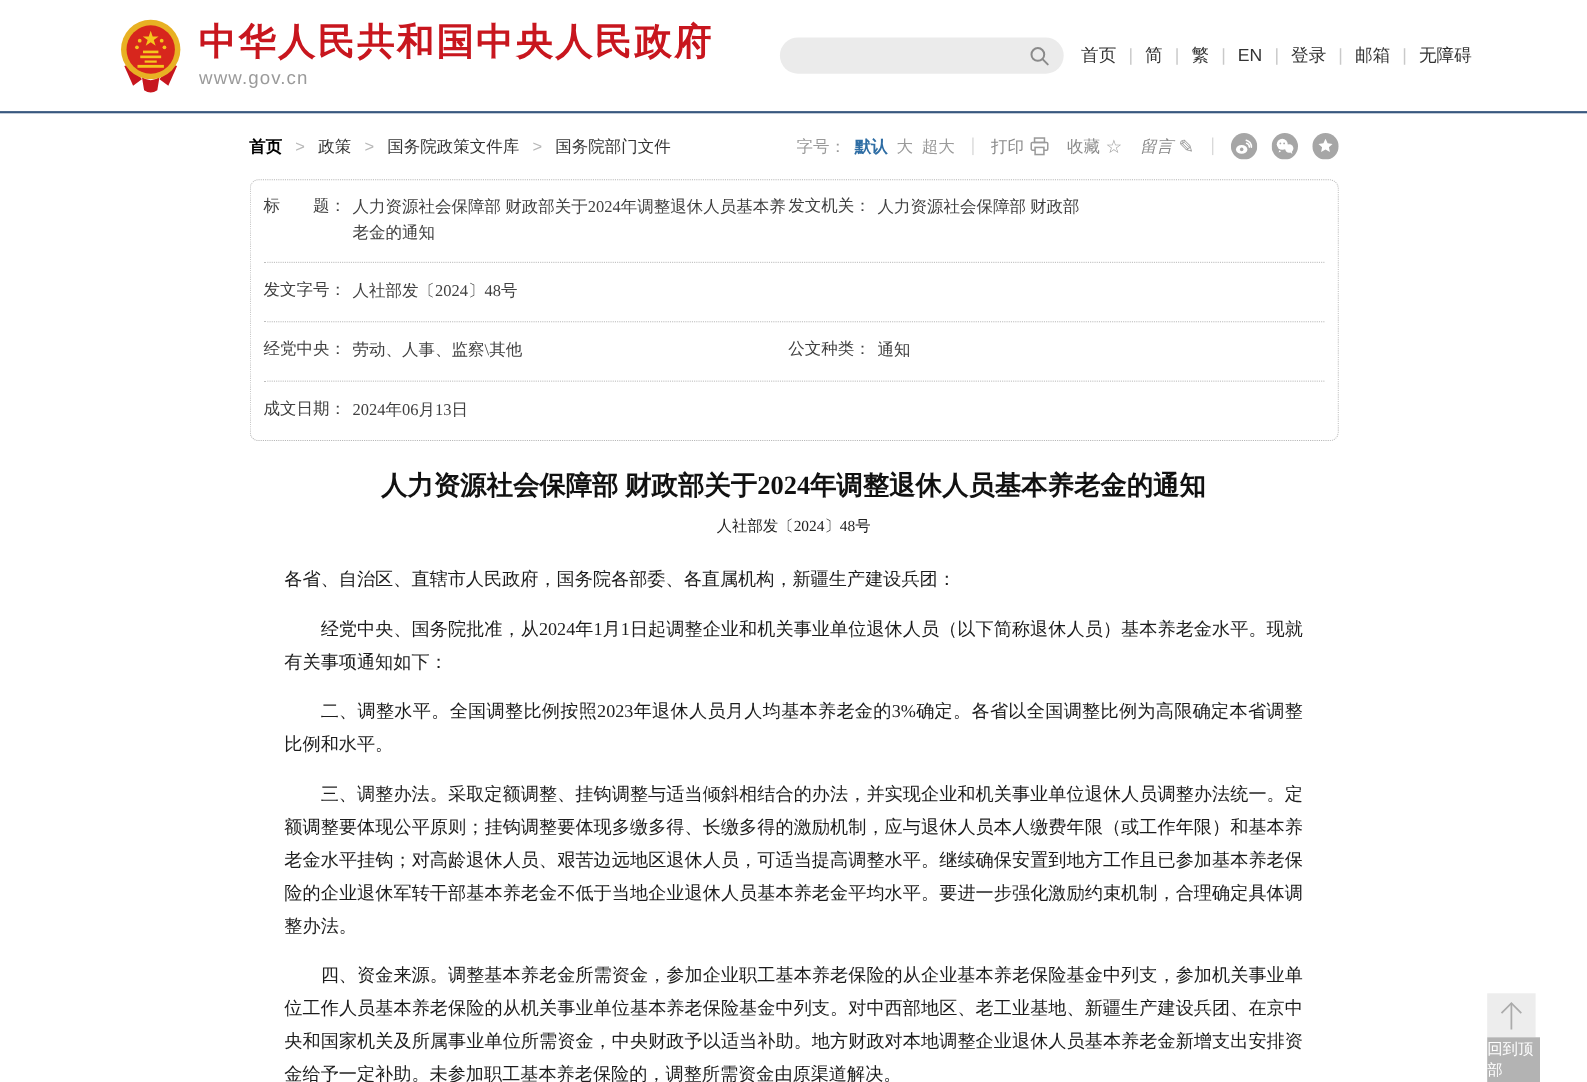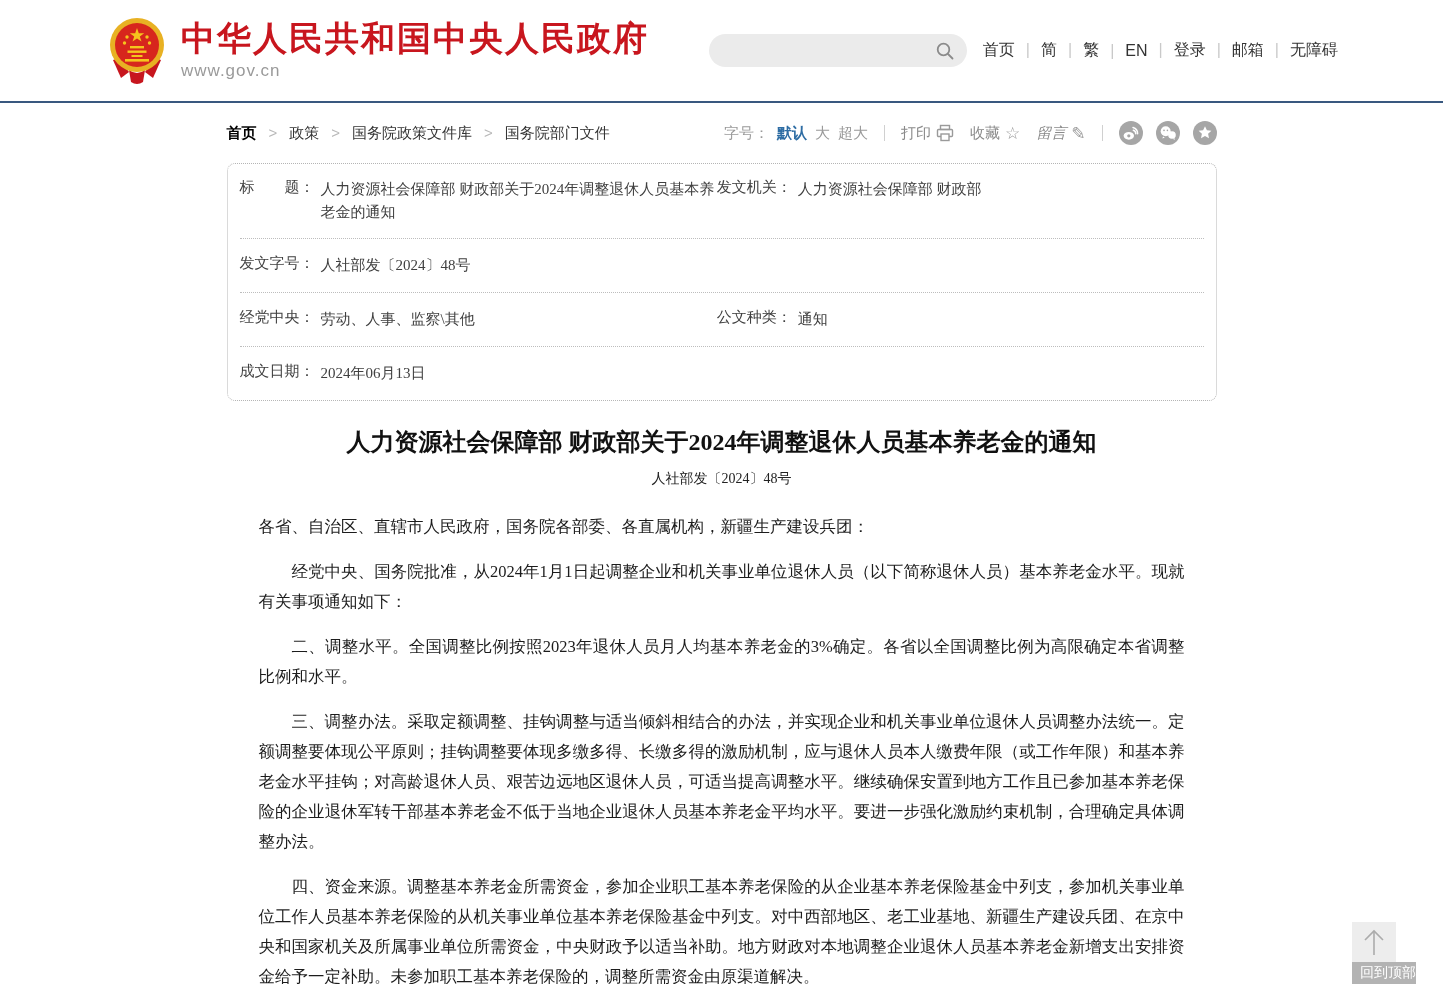--- a/index.html
+++ b/index.html
@@ -62,22 +62,22 @@
   .article { padding:0 32px; font-family:"Liberation Serif","DejaVu Serif",serif; color:#1c1c1c; }
   .doc-title { text-align:center; font-size:24px; font-weight:bold; margin-top:26px; line-height:1.3; color:#111; }
   .doc-number { text-align:center; font-size:14px; margin-top:12px; color:#222; }
   .doc-paragraphs { margin-top:24px; }
   .doc-paragraphs p { font-size:16.5px; line-height:30px; margin:15px 0; text-align:justify; }
   .doc-paragraphs p.indent { text-indent:2em; }
   
   .back-top { position:absolute; right:47px; bottom:0; width:44px; cursor:pointer; }
   .back-top .arrow-box { width:44px; height:40px; background:#ededed; display:flex; align-items:center; justify-content:center; }
   .back-top .label-box {
-    width:64px; background:#b3b3b3; color:#fff; font-size:14px; line-height:19px;
-    text-align:right; padding:1px 0 2px; font-family:"Liberation Sans","DejaVu Sans",sans-serif;
+    width:48px; background:#b3b3b3; color:#fff; font-size:14px; line-height:19px;
+    text-align:left; padding:1px 0 2px; font-family:"Liberation Sans","DejaVu Sans",sans-serif;
   }
 </style>
 </head>
 <body>
 
 <header class="site-header">
   <div class="header-inner">
     <div class="logo-group">
       <svg class="emblem" viewBox="0 0 64 70">
         <path d="M8 44 L16 62 L24 56 L14 42 Z" fill="#c7161e"></path>

